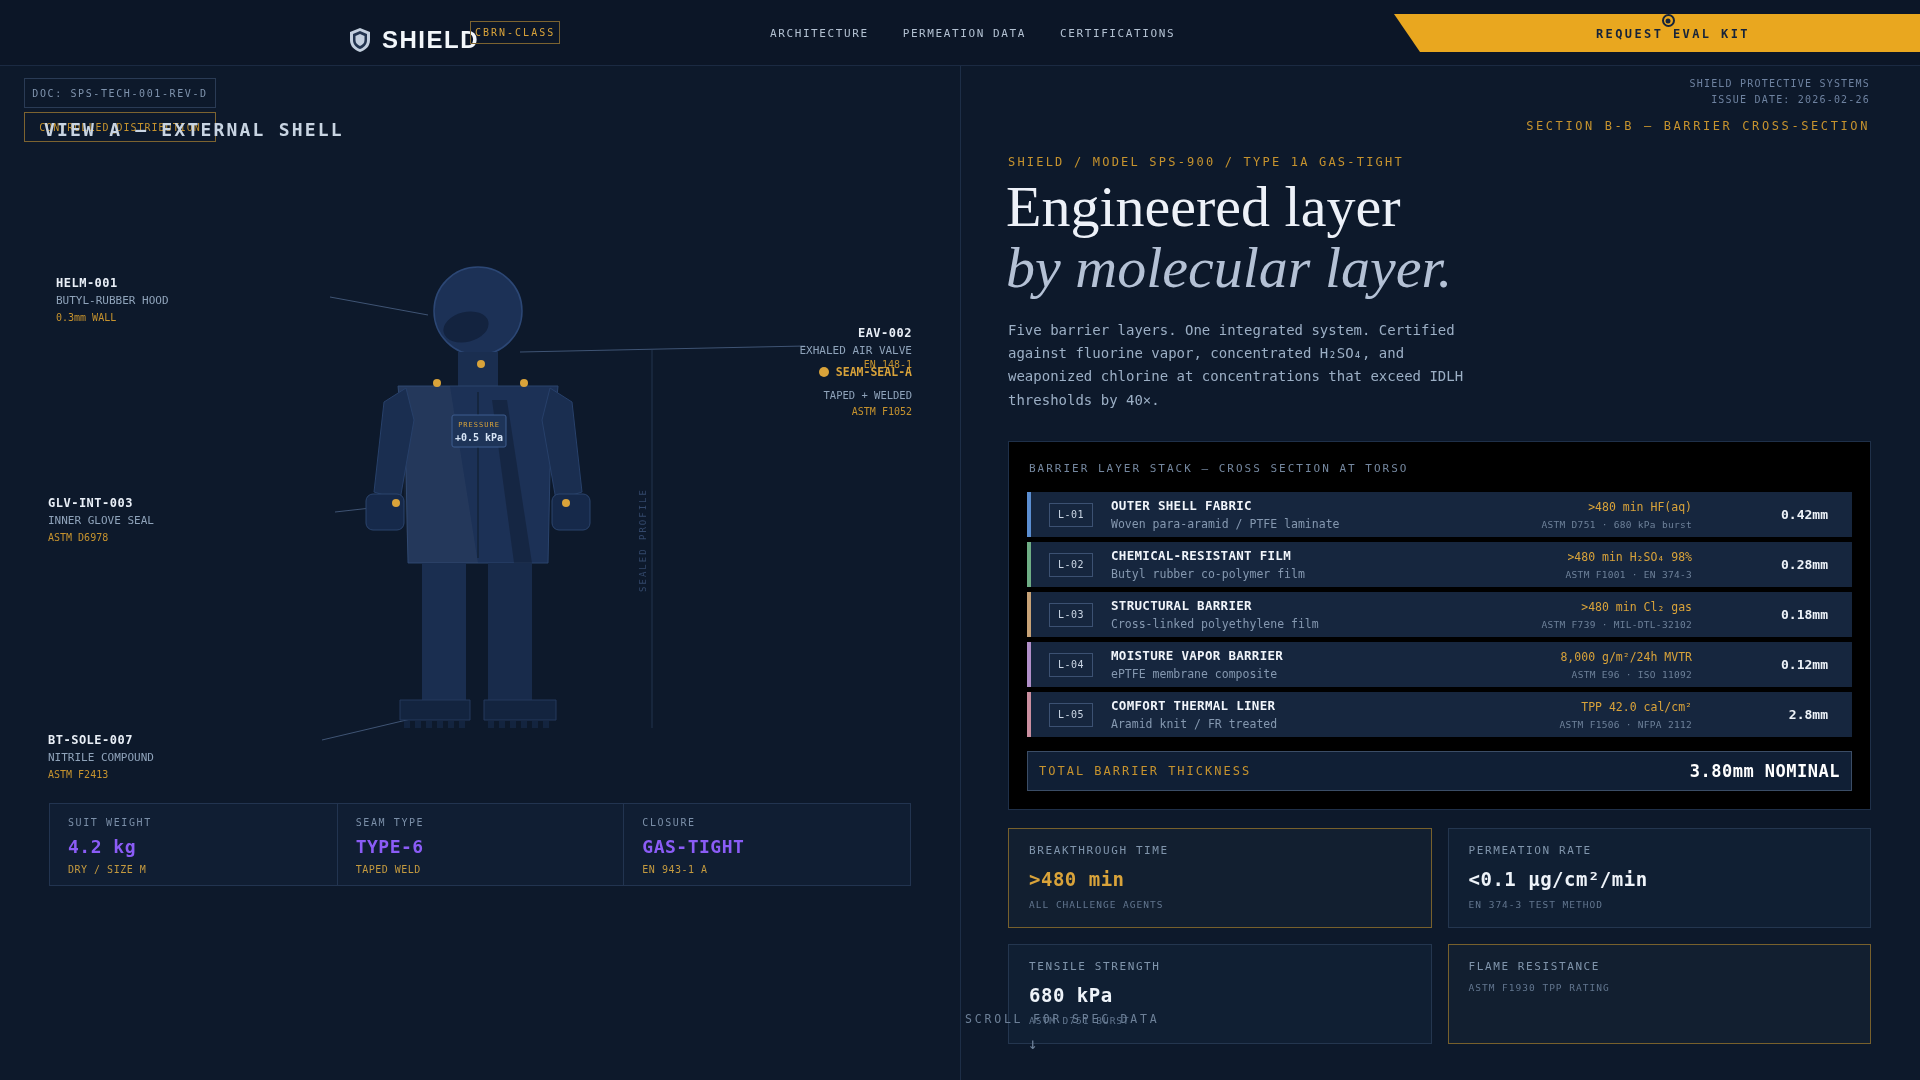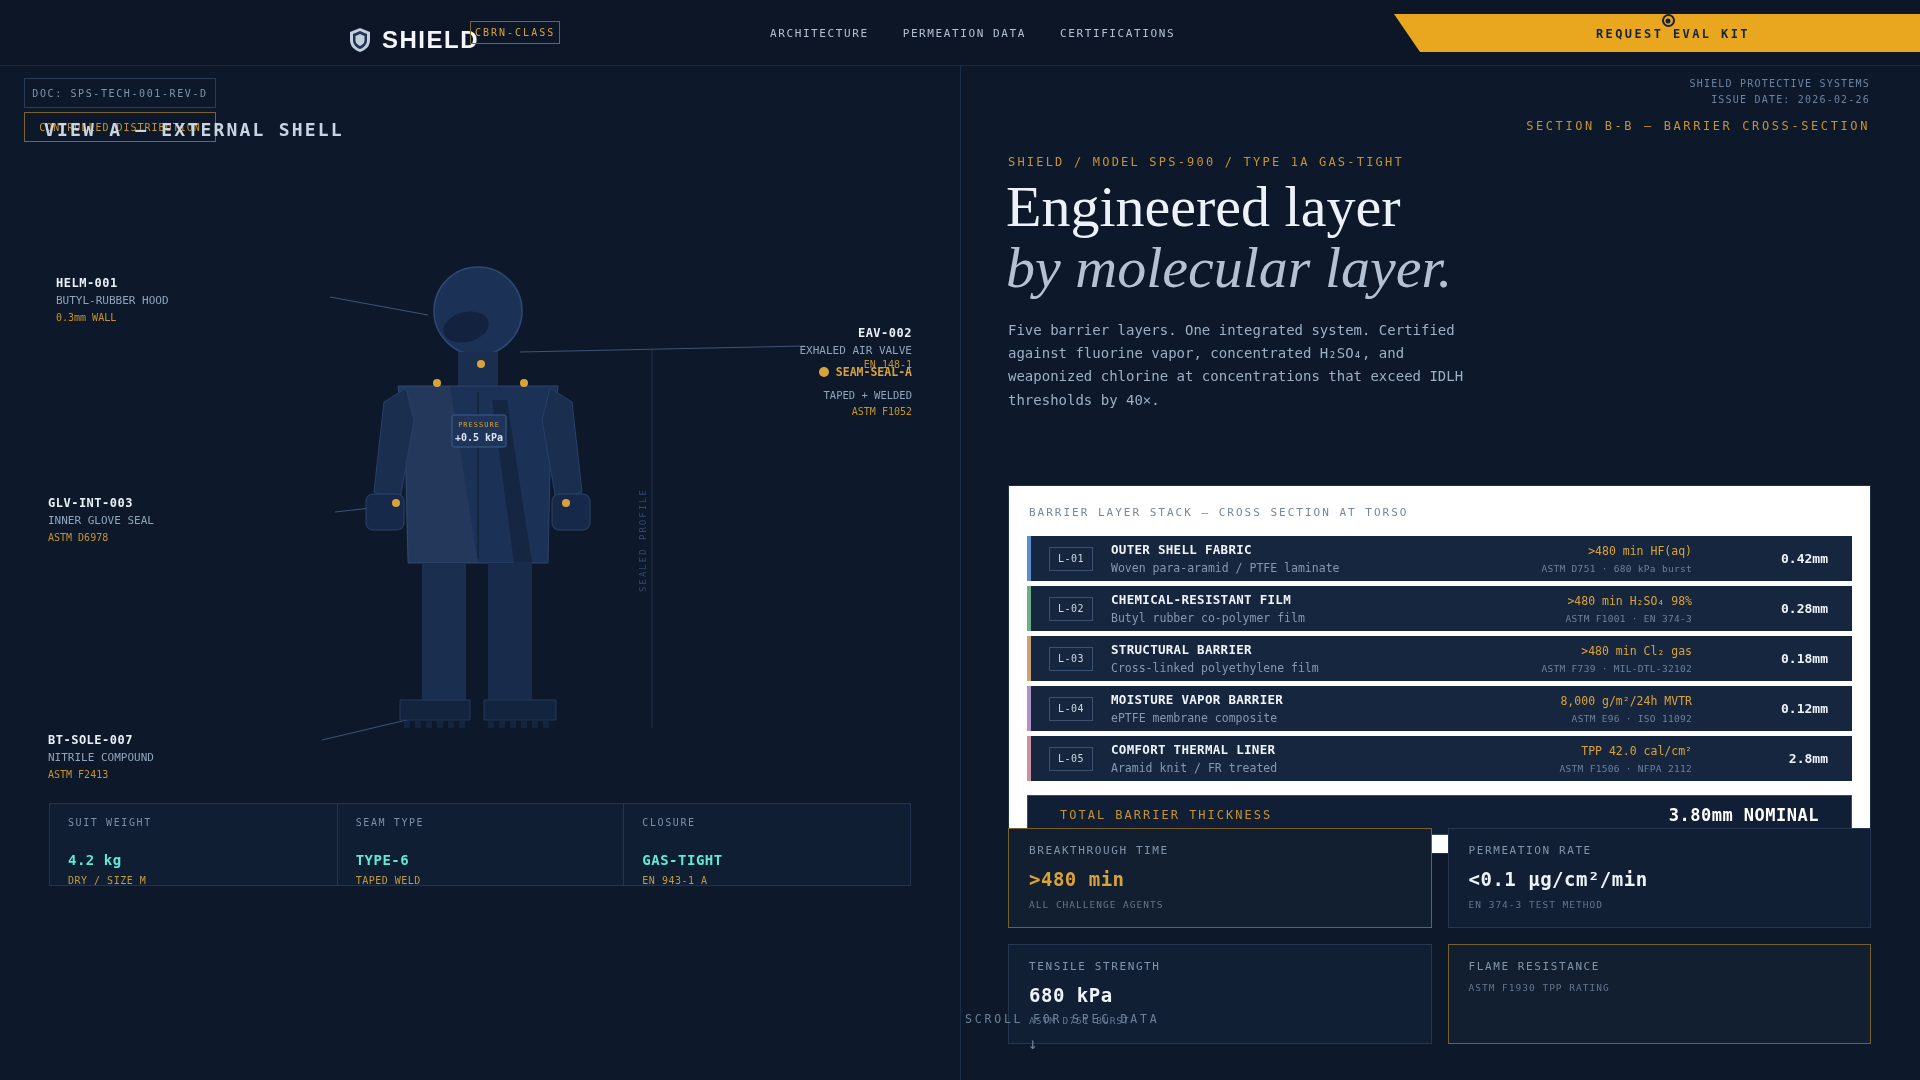--- a/index.html
+++ b/index.html
@@ -49,55 +49,55 @@
   .ovl-b { position:absolute; right:0; top:8px; font-size:11.5px; font-weight:bold; color:#d9a33a;
            display:flex; align-items:center; gap:7px; }
   .seam-dot { width:10px; height:10px; border-radius:50%; background:#d9a33a; display:inline-block; }
 
   
   .spec-strip { position:absolute; left:49px; top:803px; width:862px; height:83px;
                 border:1px solid #223450; display:grid; grid-template-columns:1fr 1fr 1fr; background:#101e33; }
   .spec-cell { padding:13px 0 0 18px; }
   .spec-cell + .spec-cell { border-left:1px solid #223450; }
   .spec-label { font-size:10px; color:#7b8fa8; letter-spacing:1.6px; }
-  .spec-value { font-size:14px; font-weight:bold; color:#5eead4; margin-top:24px; letter-spacing:.5px; }
+  .spec-value { font-size:18px; font-weight:bold; color:#8b5cf6; margin-top:8px; letter-spacing:.5px; }
   .spec-sub   { font-size:10px; color:#c49a3f; margin-top:7px; letter-spacing:.5px; }
 
   
   .meta { position:absolute; right:50px; text-align:right; color:#6e82a0; font-size:10px; letter-spacing:1.2px; }
   .section-ref { position:absolute; right:50px; top:119px; color:#c6932e; font-size:12px; letter-spacing:2.6px; }
 
   
   .eyebrow { position:absolute; left:1008px; top:155px; color:#c6932e; font-size:12px; letter-spacing:2.2px; }
   .h1 { position:absolute; left:1006px; top:176px; font-family:"Liberation Serif","DejaVu Serif",serif;
         font-size:58px; line-height:1.06; }
   .h1-l1 { color:#edf1f8; }
   .h1-l2 { color:#b4c1d5; font-style:italic; }
   .lede { position:absolute; left:1008px; top:319px; width:468px; color:#9cafc5;
           font-size:14px; line-height:1.66; }
 
   
   .layers { position:absolute; left:1008px; top:441px; width:863px; border:1px solid #1f3049;
-            background:#ffffff; padding:20px 18px 18px;margin-top:44px; }
+            background:#000000; padding:20px 18px 18px; }
   .layers-head { font-size:11px; color:#74879f; letter-spacing:2px; margin-bottom:17px; padding-left:2px; }
   .lrow { position:relative; height:45px; margin-bottom:5px; background:#16263e;
           display:flex; align-items:center; }
   .lrow-accent { position:absolute; left:0; top:0; width:4px; height:100%; }
   .lid { margin-left:22px; width:44px; height:24px; border:1px solid #3c5172; color:#cbd6e4;
          font-size:10px; display:flex; align-items:center; justify-content:center; flex:0 0 auto; letter-spacing:.5px;text-align:right; }
   .ltext { margin-left:18px; flex:1 1 auto; min-width:0; }
   .ltitle { font-size:12.5px; font-weight:bold; color:#f0f4fa; letter-spacing:.3px; }
   .lmat { font-size:11.5px; color:#8598b0; margin-top:4px; }
   .lperf { width:260px; text-align:right; flex:0 0 auto; }
   .lperf-main { font-size:11.5px; color:#d9a33a; }
   .lperf-std { font-size:9.5px; color:#6d8099; margin-top:5px; letter-spacing:.3px; }
   .lthick { width:160px; text-align:right; padding-right:24px; flex:0 0 auto;
             font-size:13px; font-weight:bold; color:#eef3f9; }
   .ltotal { margin-top:14px; height:40px; border:1px solid #3b4d66; background:#101f35;
-            display:flex; align-items:center; justify-content:space-between; padding:0 32px; }
+            display:flex; align-items:center; justify-content:space-between; padding:0 11px; }
   .ltotal-label { font-size:12px; color:#c6932e; letter-spacing:2px; }
   .ltotal-value { font-size:17px; font-weight:bold; color:#ffffff; letter-spacing:.5px; }
 
   
   .stats { position:absolute; left:1008px; top:828px; width:863px; display:grid;
            grid-template-columns:1fr 1fr; gap:16px; }
   .stat { border:1px solid #24364f; background:#101f33; padding:15px 20px 17px; }
   .stat.hl { border-color:#77602c; background:#121f30; }
   .stat-label { font-size:11px; color:#8095ac; letter-spacing:1.6px; }
   .stat-value { font-size:19px; font-weight:bold; color:#eef3f9; margin-top:11px; letter-spacing:.5px; }

